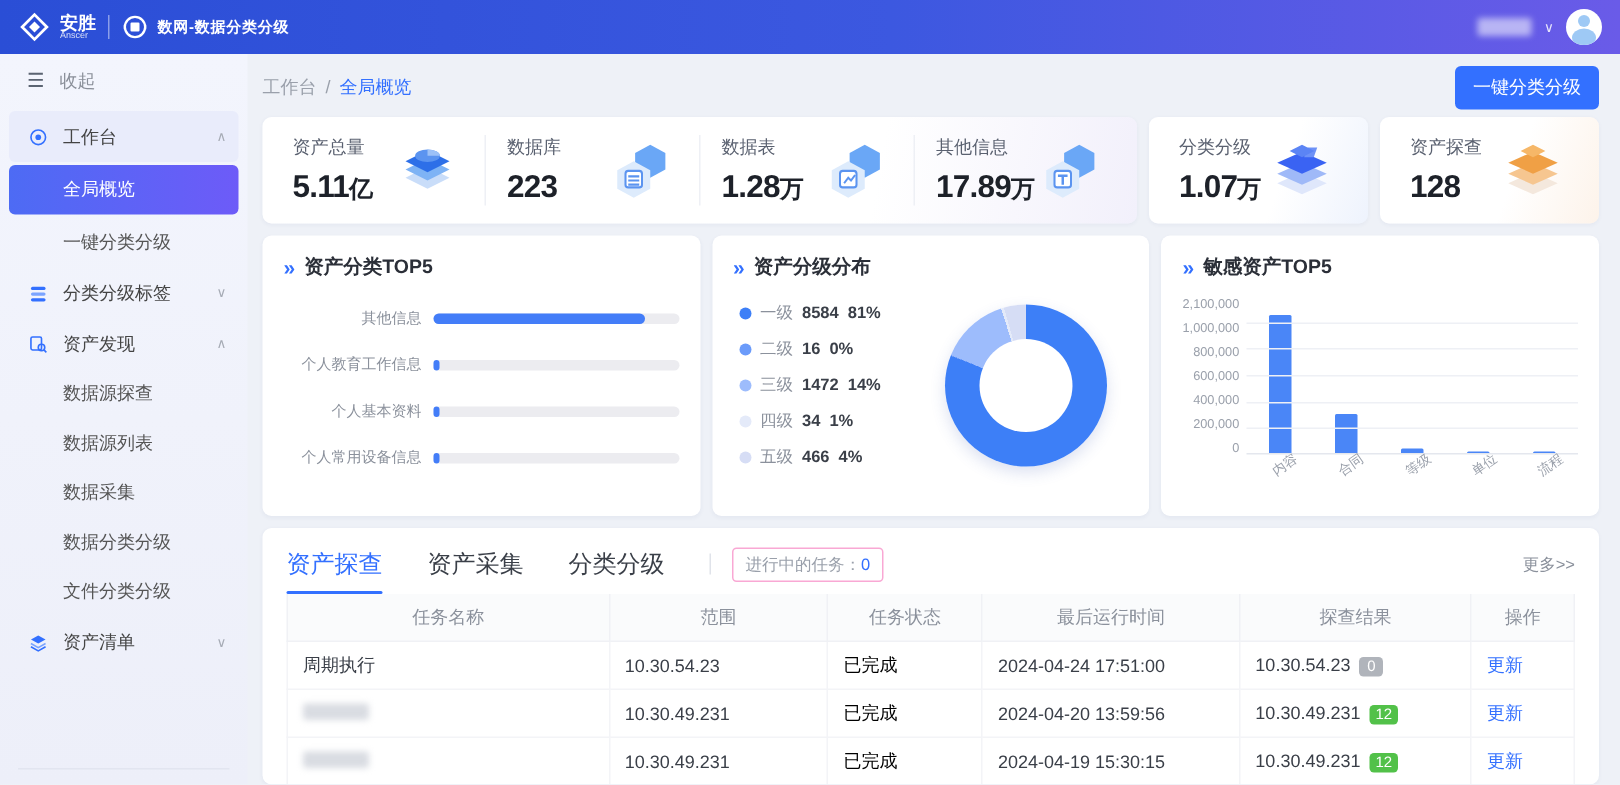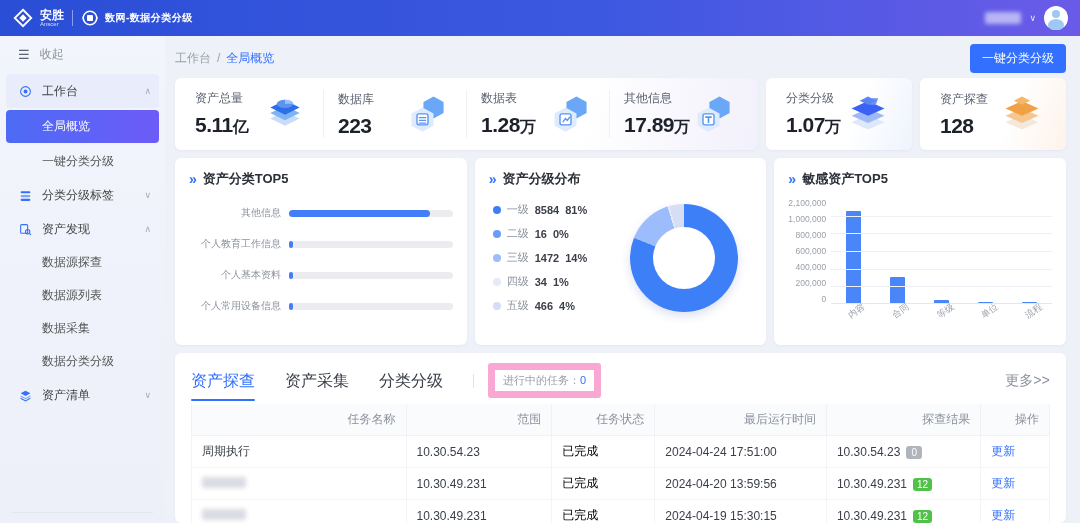--- a/index.html
+++ b/index.html
@@ -87,26 +87,26 @@
   .vchart-x { position:absolute; top:108px; left:0; right:0; display:flex; justify-content:space-around; font-size:9px; color:#9aa0ab; }
   .vchart-x span { transform:rotate(-35deg); transform-origin:top center; }
 
   
   .table-card { margin-top:8px; flex:1; padding:10px 16px 0 16px; display:flex; flex-direction:column; overflow:hidden; }
   .tabs-row { display:flex; align-items:center; flex:none; }
   .tab { font-size:16px; color:#3a3f48; padding:4px 0 9px 0; margin-right:30px; cursor:pointer; position:relative; }
   .tab.active { color:#3370ff; }
   .tab.active::after { content:""; position:absolute; left:0; right:0; bottom:0; height:2px; background:#3370ff; border-radius:1px; }
   .tabs-sep { width:1px; height:14px; background:#e0e3ea; margin:0 14px 6px 0; }
-  .running-box { border:7px solid #f9a8d4; border-radius:3px; font-size:11px; color:#9aa0ab; padding:3px 8px; margin-bottom:6px; }
+  .running-box { border:1px solid #f9a8d4; border-radius:3px; font-size:11px; color:#9aa0ab; padding:3px 8px; margin-bottom:6px; }
   .running-box b { color:#3370ff; font-weight:normal; }
-  .more-link { margin-left:auto; font-size:14px; color:#8b919c; cursor:pointer; margin-bottom:6px;font-family:Liberation Mono, monospace; }
+  .more-link { margin-left:auto; font-size:11px; color:#8b919c; cursor:pointer; margin-bottom:6px; }
 
   table.tasks { width:100%; border-collapse:collapse; font-size:12px; table-layout:fixed; }
-  table.tasks th { background:#fafbfc; color:#8b919c; font-weight:normal; text-align:right; padding:7px 10px; border:1px solid #f0f1f5; border-top:none; }
+  table.tasks th { background:#fafbfc; color:#8b919c; font-weight:normal; text-align:center; padding:7px 10px; border:1px solid #f0f1f5; border-top:none; }
   table.tasks td { color:#3a3f48; padding:7px 10px; border:1px solid #f3f4f7; background:#fff; white-space:nowrap; overflow:hidden; text-overflow:ellipsis; }
   .st-green { color:#000000; }
   .badge { display:inline-block; min-width:16px; text-align:center; font-size:10px; color:#fff; border-radius:3px; padding:1px 4px; margin-left:6px; }
   .badge.gray { background:#b0b4bb; }
   .badge.green { background:#52c149; }
   .link { color:#3370ff; cursor:pointer; }
   .redacted { display:inline-block; width:44px; height:11px; background:#d9dce2; border-radius:2px; filter:blur(2px); }
 </style>
 </head>
 <body>
@@ -175,20 +175,21 @@
               <path d="M19 19 L22 22" stroke="#3370ff" stroke-width="2"></path>
             </svg>
           </span>
           <span class="mi-label">资产发现</span>
           <span class="mi-caret">∧</span>
         </div>
         <div class="mi child">数据源探查</div>
         <div class="mi child">数据源列表</div>
         <div class="mi child">数据采集</div>
         <div class="mi child">数据分类分级</div>
+        <div class="mi child">文件分类分级</div>
         <div class="mi">
           <span class="mi-icon">
             <svg width="13" height="13" viewBox="0 0 24 24">
               <path d="M12 3 L21 8 L12 13 L3 8 Z" fill="#3370ff"></path>
               <path d="M3 13 L12 18 L21 13" fill="none" stroke="#7ba4ff" stroke-width="2"></path>
               <path d="M3 17 L12 22 L21 17" fill="none" stroke="#3370ff" stroke-width="2"></path>
             </svg>
           </span>
           <span class="mi-label">资产清单</span>
           <span class="mi-caret">∨</span>

